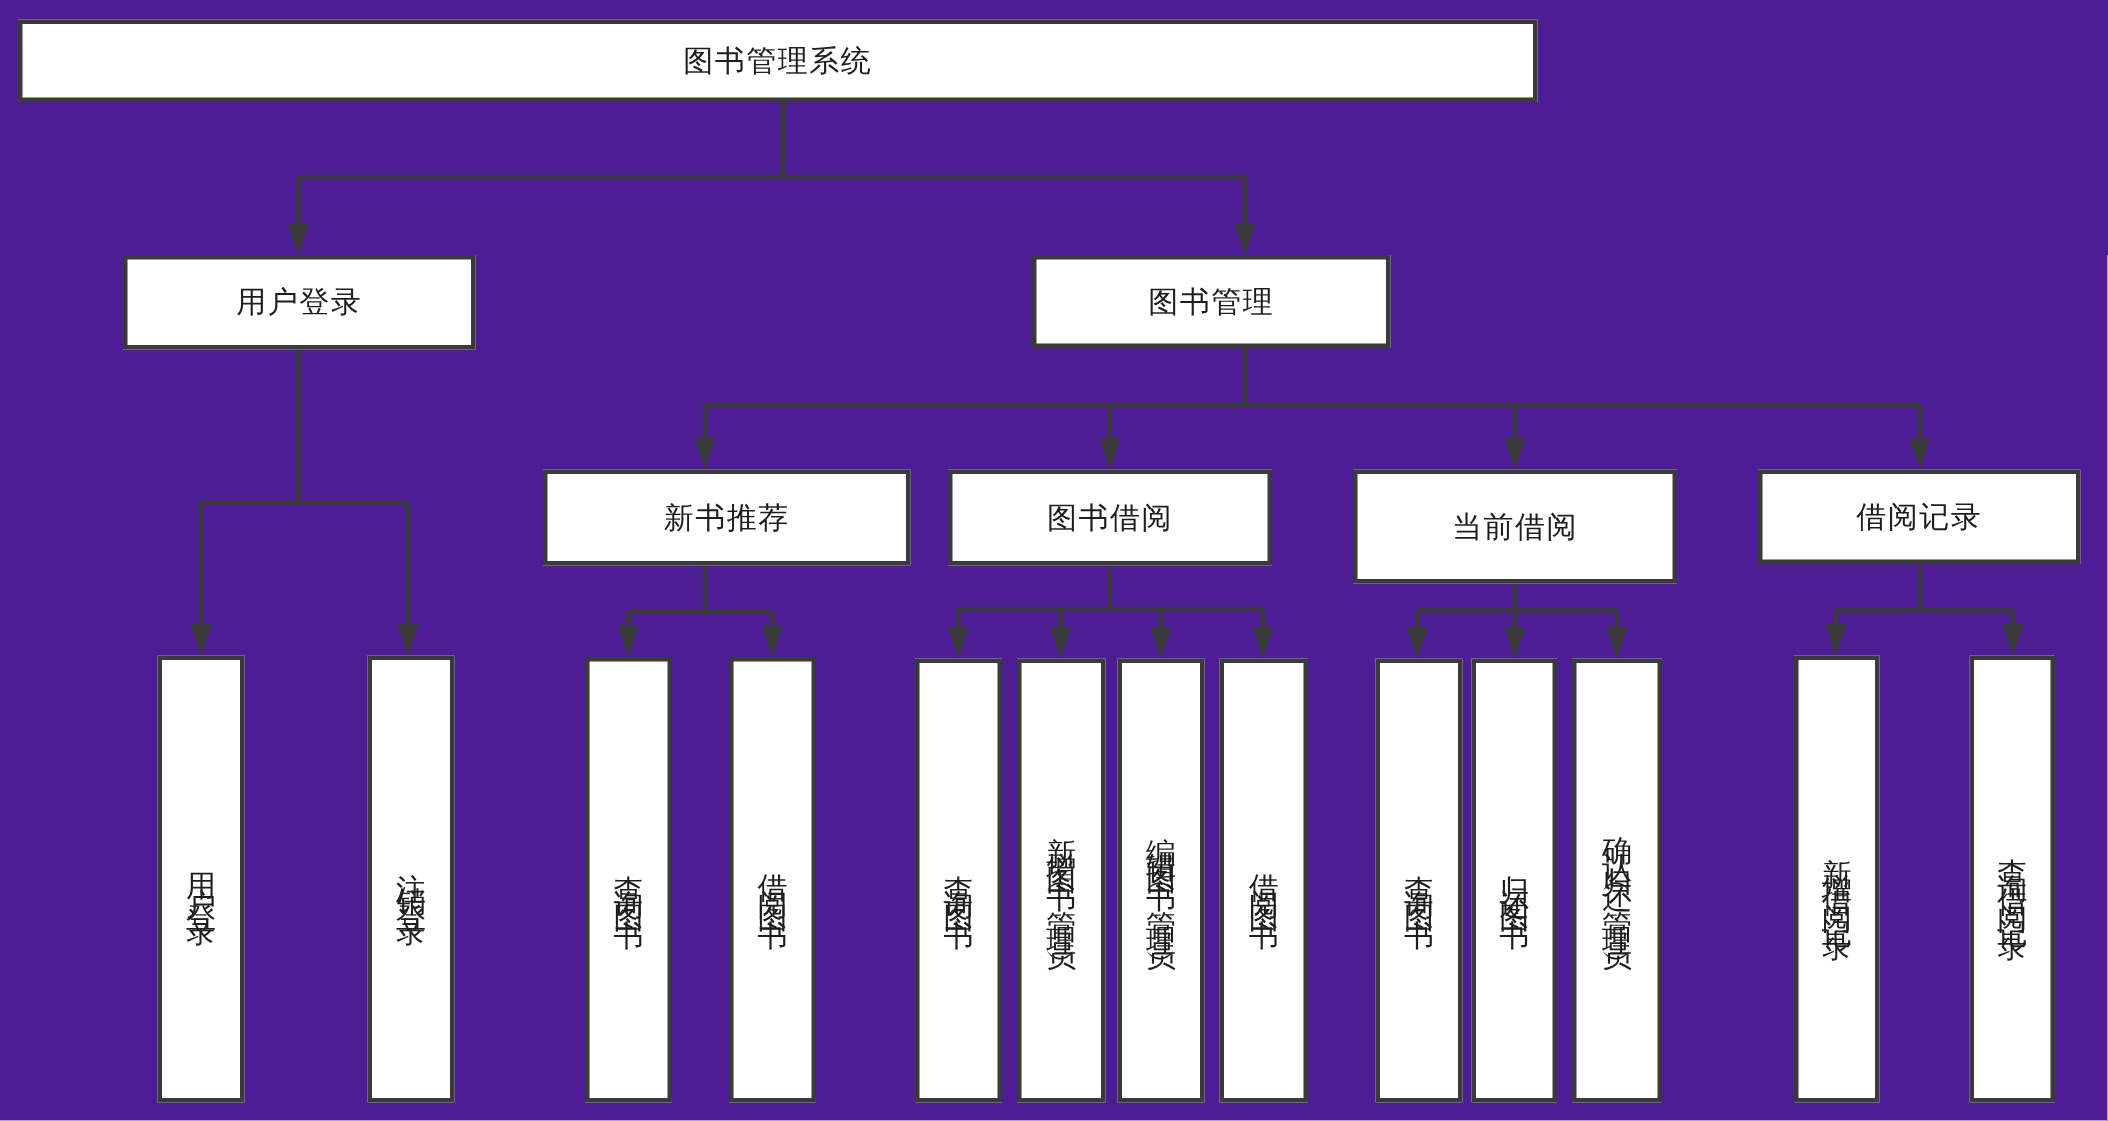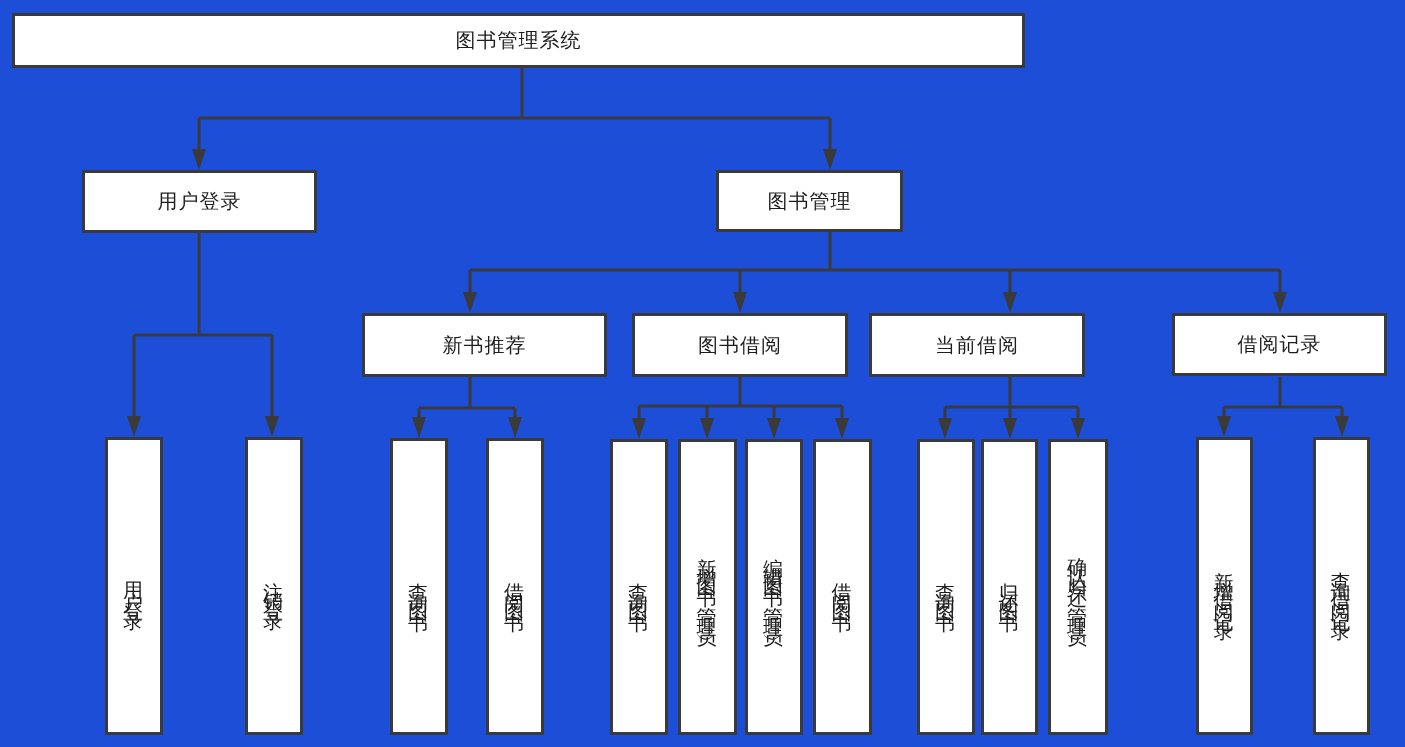--- a/index.html
+++ b/index.html
@@ -4,21 +4,21 @@
 <style>
   html, body {
     margin: 0;
     padding: 0;
     background: #ffffff;
   }
   #canvas {
     position: relative;
     width: 1405px;
     height: 747px;
-    background: #1d4ed8;
+    background: #4c1d95;
     font-family: "Liberation Sans", "DejaVu Sans", sans-serif;
     overflow: hidden;
   }
   svg.connectors {
     position: absolute;
     left: 0;
     top: 0;
     z-index: 1;
   }
   .node {
@@ -85,25 +85,25 @@
       <polygon points="1003,418 1017,418 1010,439"></polygon>
       <polygon points="1071,418 1085,418 1078,439"></polygon>
       <polygon points="1217,416 1231,416 1224,437"></polygon>
       <polygon points="1335,416 1349,416 1342,437"></polygon>
     </g>
   </svg>
 
   <div class="node" style="left:12px; top:13px; width:1013px; height:55px;">图书管理系统</div>
 
   <div class="node" style="left:82px; top:170px; width:235px; height:63px;">用户登录</div>
-  <div class="node" style="left:716px; top:170px; width:187px; height:62px;">图书管理</div>
+  <div class="node" style="left:688px; top:170px; width:239px; height:62px;">图书管理</div>
 
   <div class="node" style="left:362px; top:313px; width:245px; height:64px;">新书推荐</div>
   <div class="node" style="left:632px; top:313px; width:216px; height:64px;">图书借阅</div>
-  <div class="node" style="left:869px; top:313px; width:216px; height:64px;">当前借阅</div>
+  <div class="node" style="left:902px; top:313px; width:216px; height:76px;">当前借阅</div>
   <div class="node" style="left:1172px; top:313px; width:215px; height:63px;">借阅记录</div>
 
   <div class="node vnode" style="left:105px; top:437px; width:58px; height:298px;">用户登录</div>
   <div class="node vnode" style="left:245px; top:437px; width:58px; height:298px;">注销登录</div>
 
   <div class="node vnode" style="left:390px; top:438px; width:58px; height:297px;">查询图书</div>
   <div class="node vnode" style="left:486px; top:438px; width:58px; height:297px;">借阅图书</div>
 
   <div class="node vnode" style="left:610px; top:439px; width:58px; height:296px;">查询图书</div>
   <div class="node vnode" style="left:678px; top:439px; width:59px; height:296px;">新增图书（管理员）</div>

